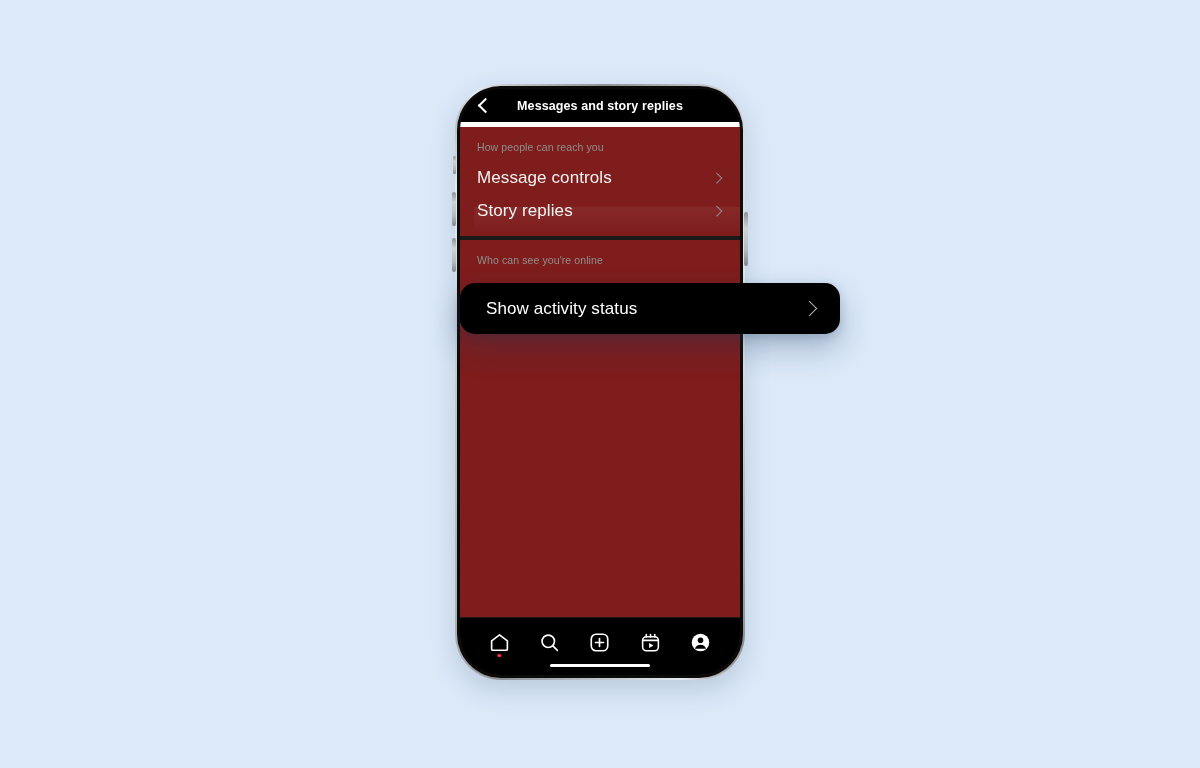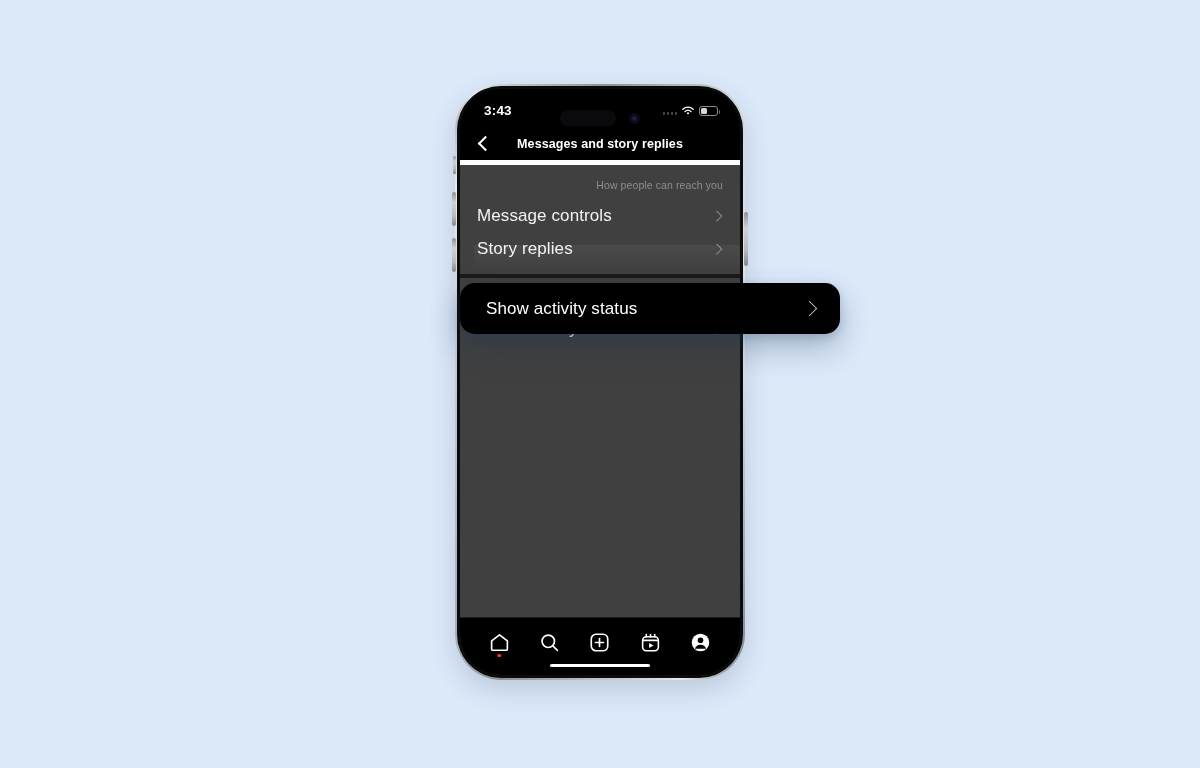--- a/index.html
+++ b/index.html
@@ -181,23 +181,22 @@
   .app-title {
     font-size: 12.5px;
     font-weight: 700;
     color: #ffffff;
     letter-spacing: 0.1px;
   }
 
   
   .settings-body {
     position: relative;
-    background: #404040;
+    background: #7f1d1d;
     height: 100%;
-    text-align: right;
   }
   .section-label {
     color: #8e8e8e;
     font-size: 10.5px;
     padding: 14px 17px 8px 17px;
     letter-spacing: 0.1px;
   }
   .row {
     height: 33px;
     display: flex;
@@ -316,43 +315,20 @@
     <div class="phone-frame-inner"></div>
   </div>
 
   <div class="btn-side btn-silent"></div>
   <div class="btn-side btn-volup"></div>
   <div class="btn-side btn-voldn"></div>
   <div class="btn-side btn-power"></div>
 
   <div class="phone-screen">
 
-    <div class="status-bar">
-      <div class="status-time">3:43</div>
-      <div class="status-right">
-        <span class="sig-dots">
-          <i></i>
-            <i></i>
-            <i></i>
-            <i></i>
-        </span>
-        <svg width="14" height="11" viewBox="0 0 16 12">
-          <path d="M8 10.4a1.25 1.25 0 1 0 0-2.5 1.25 1.25 0 0 0 0 2.5z" fill="#fff"></path>
-          <path d="M4.6 7.1a5 5 0 0 1 6.8 0" stroke="#fff" stroke-width="1.5" fill="none" stroke-linecap="round"></path>
-          <path d="M2.1 4.5a8.6 8.6 0 0 1 11.8 0" stroke="#fff" stroke-width="1.5" fill="none" stroke-linecap="round"></path>
-        </svg>
-        <span class="batt">
-            <i></i>
-          </span>
-      </div>
-      <div class="island">
-        <div class="island-pill"></div>
-        <div class="island-cam"></div>
-      </div>
-    </div>
 
     <div class="app-header">
       <div class="back-btn">
         <span class="chev-back"></span>
       </div>
       <div class="app-title">Messages and story replies</div>
     </div>
 
     <div class="settings-body">
 

